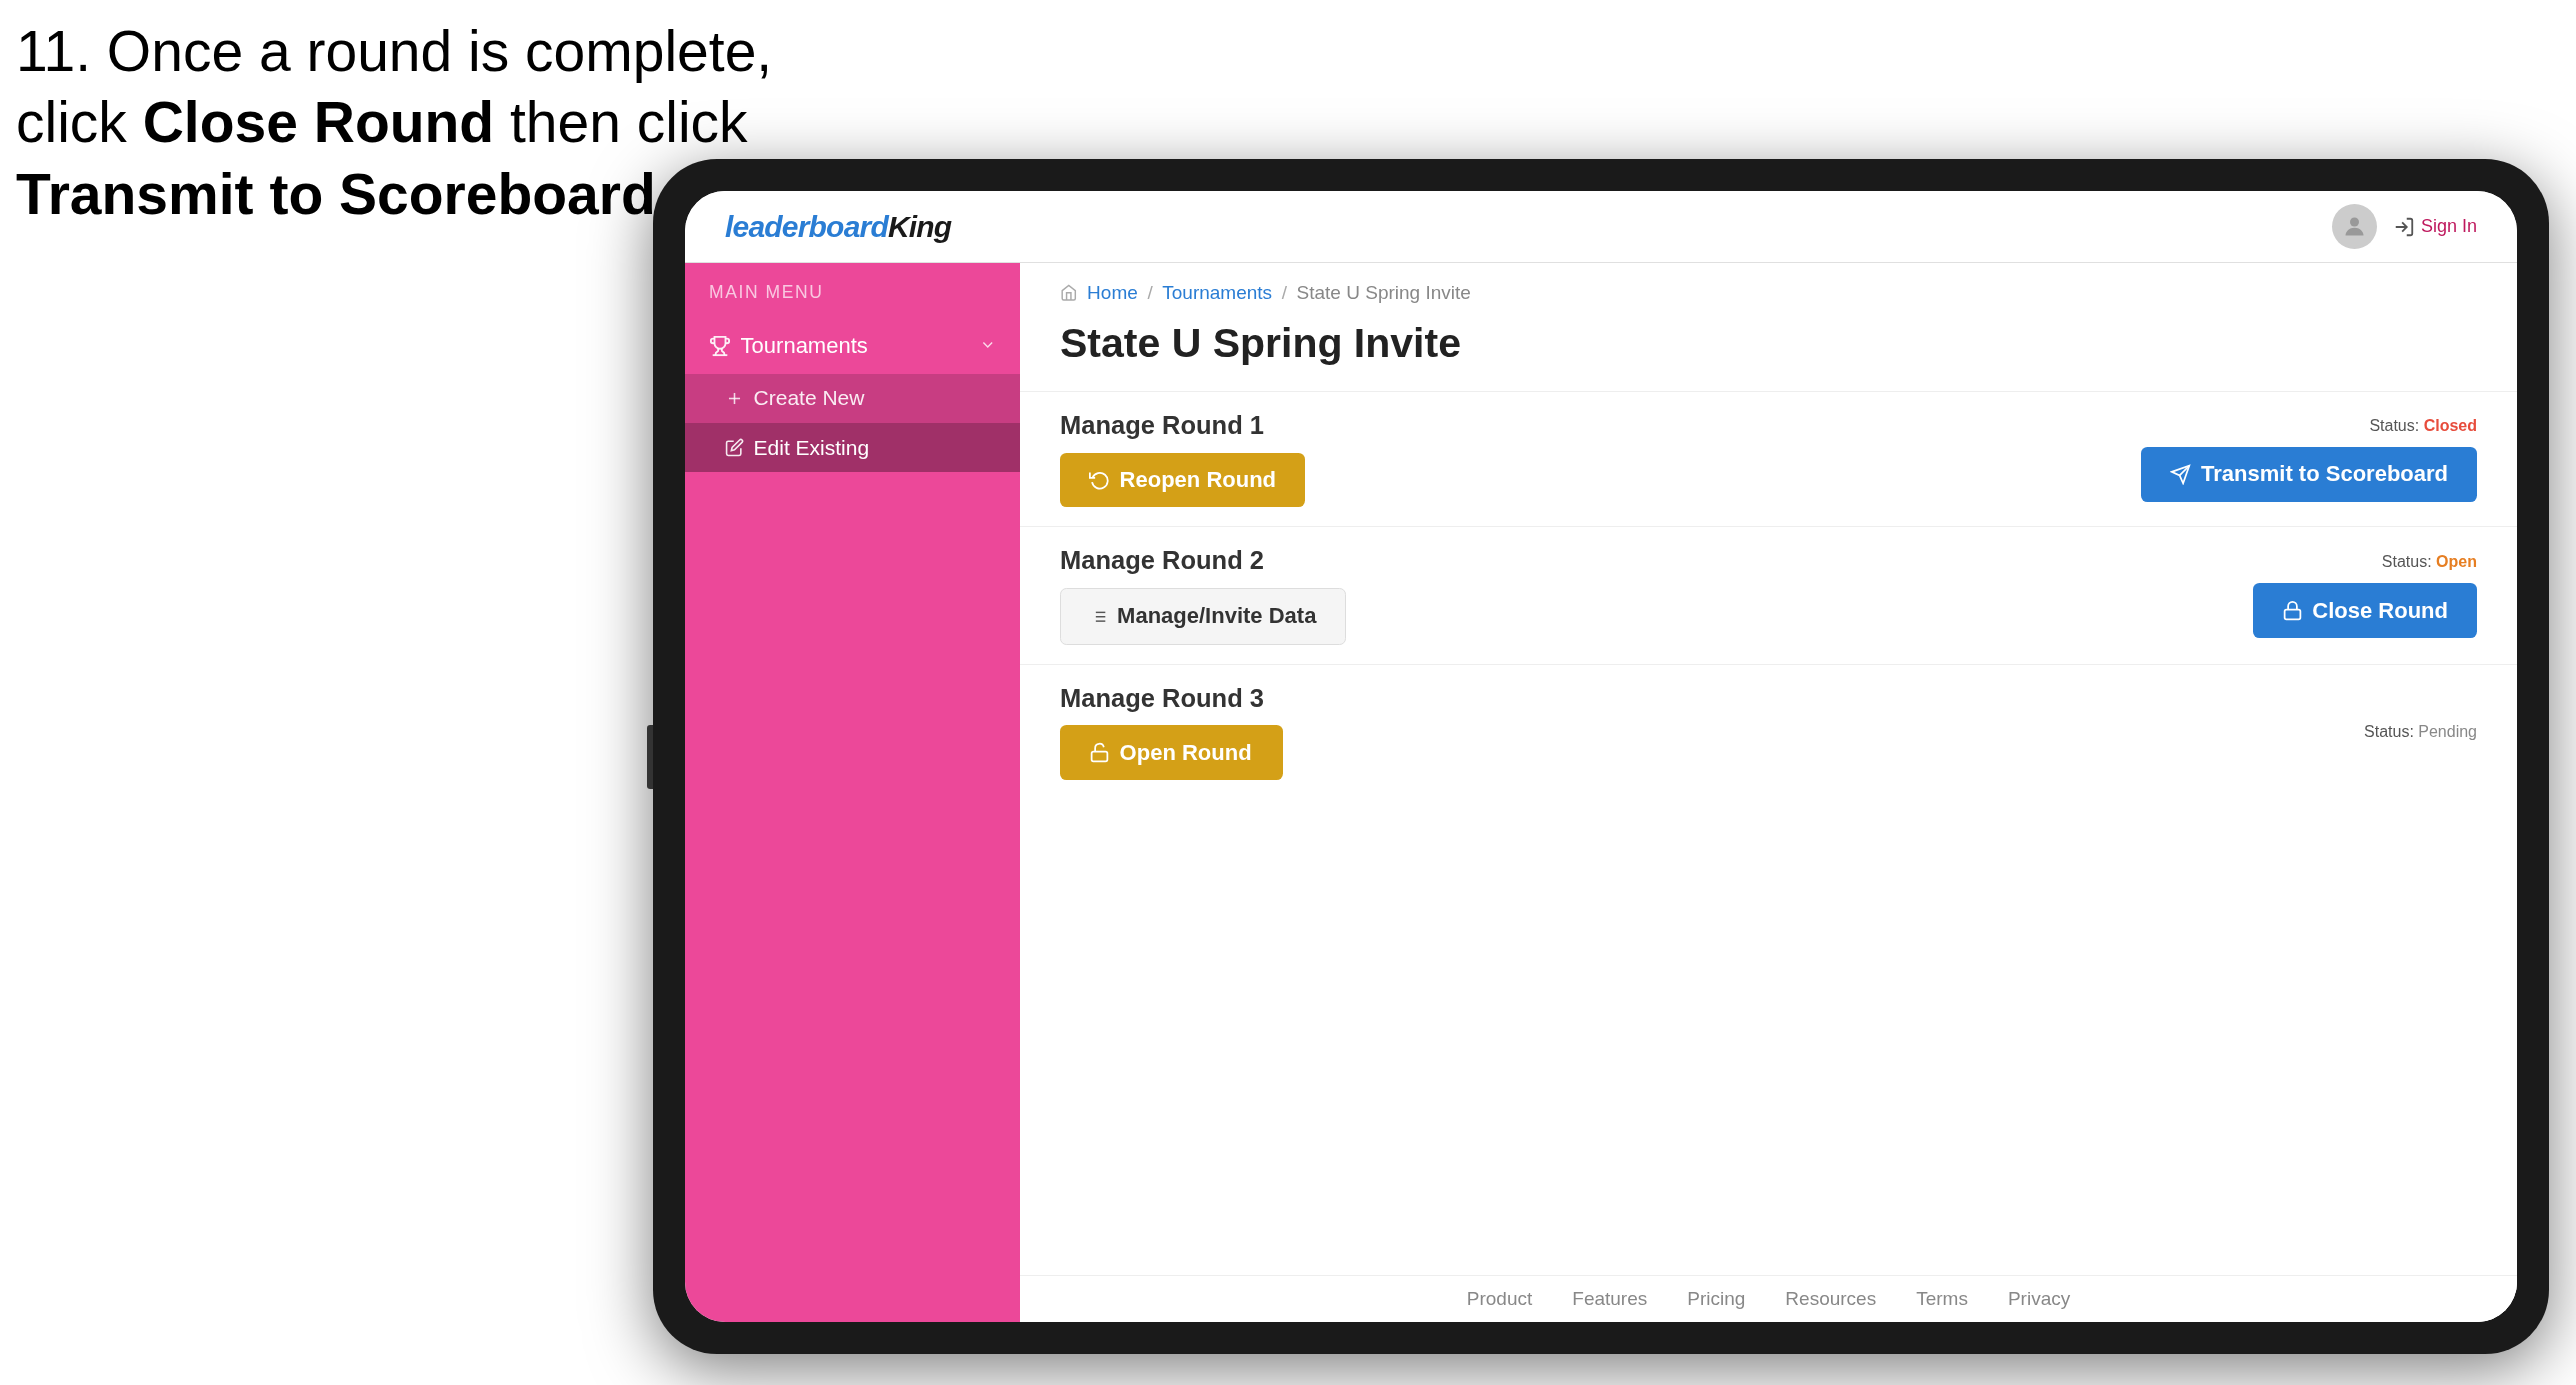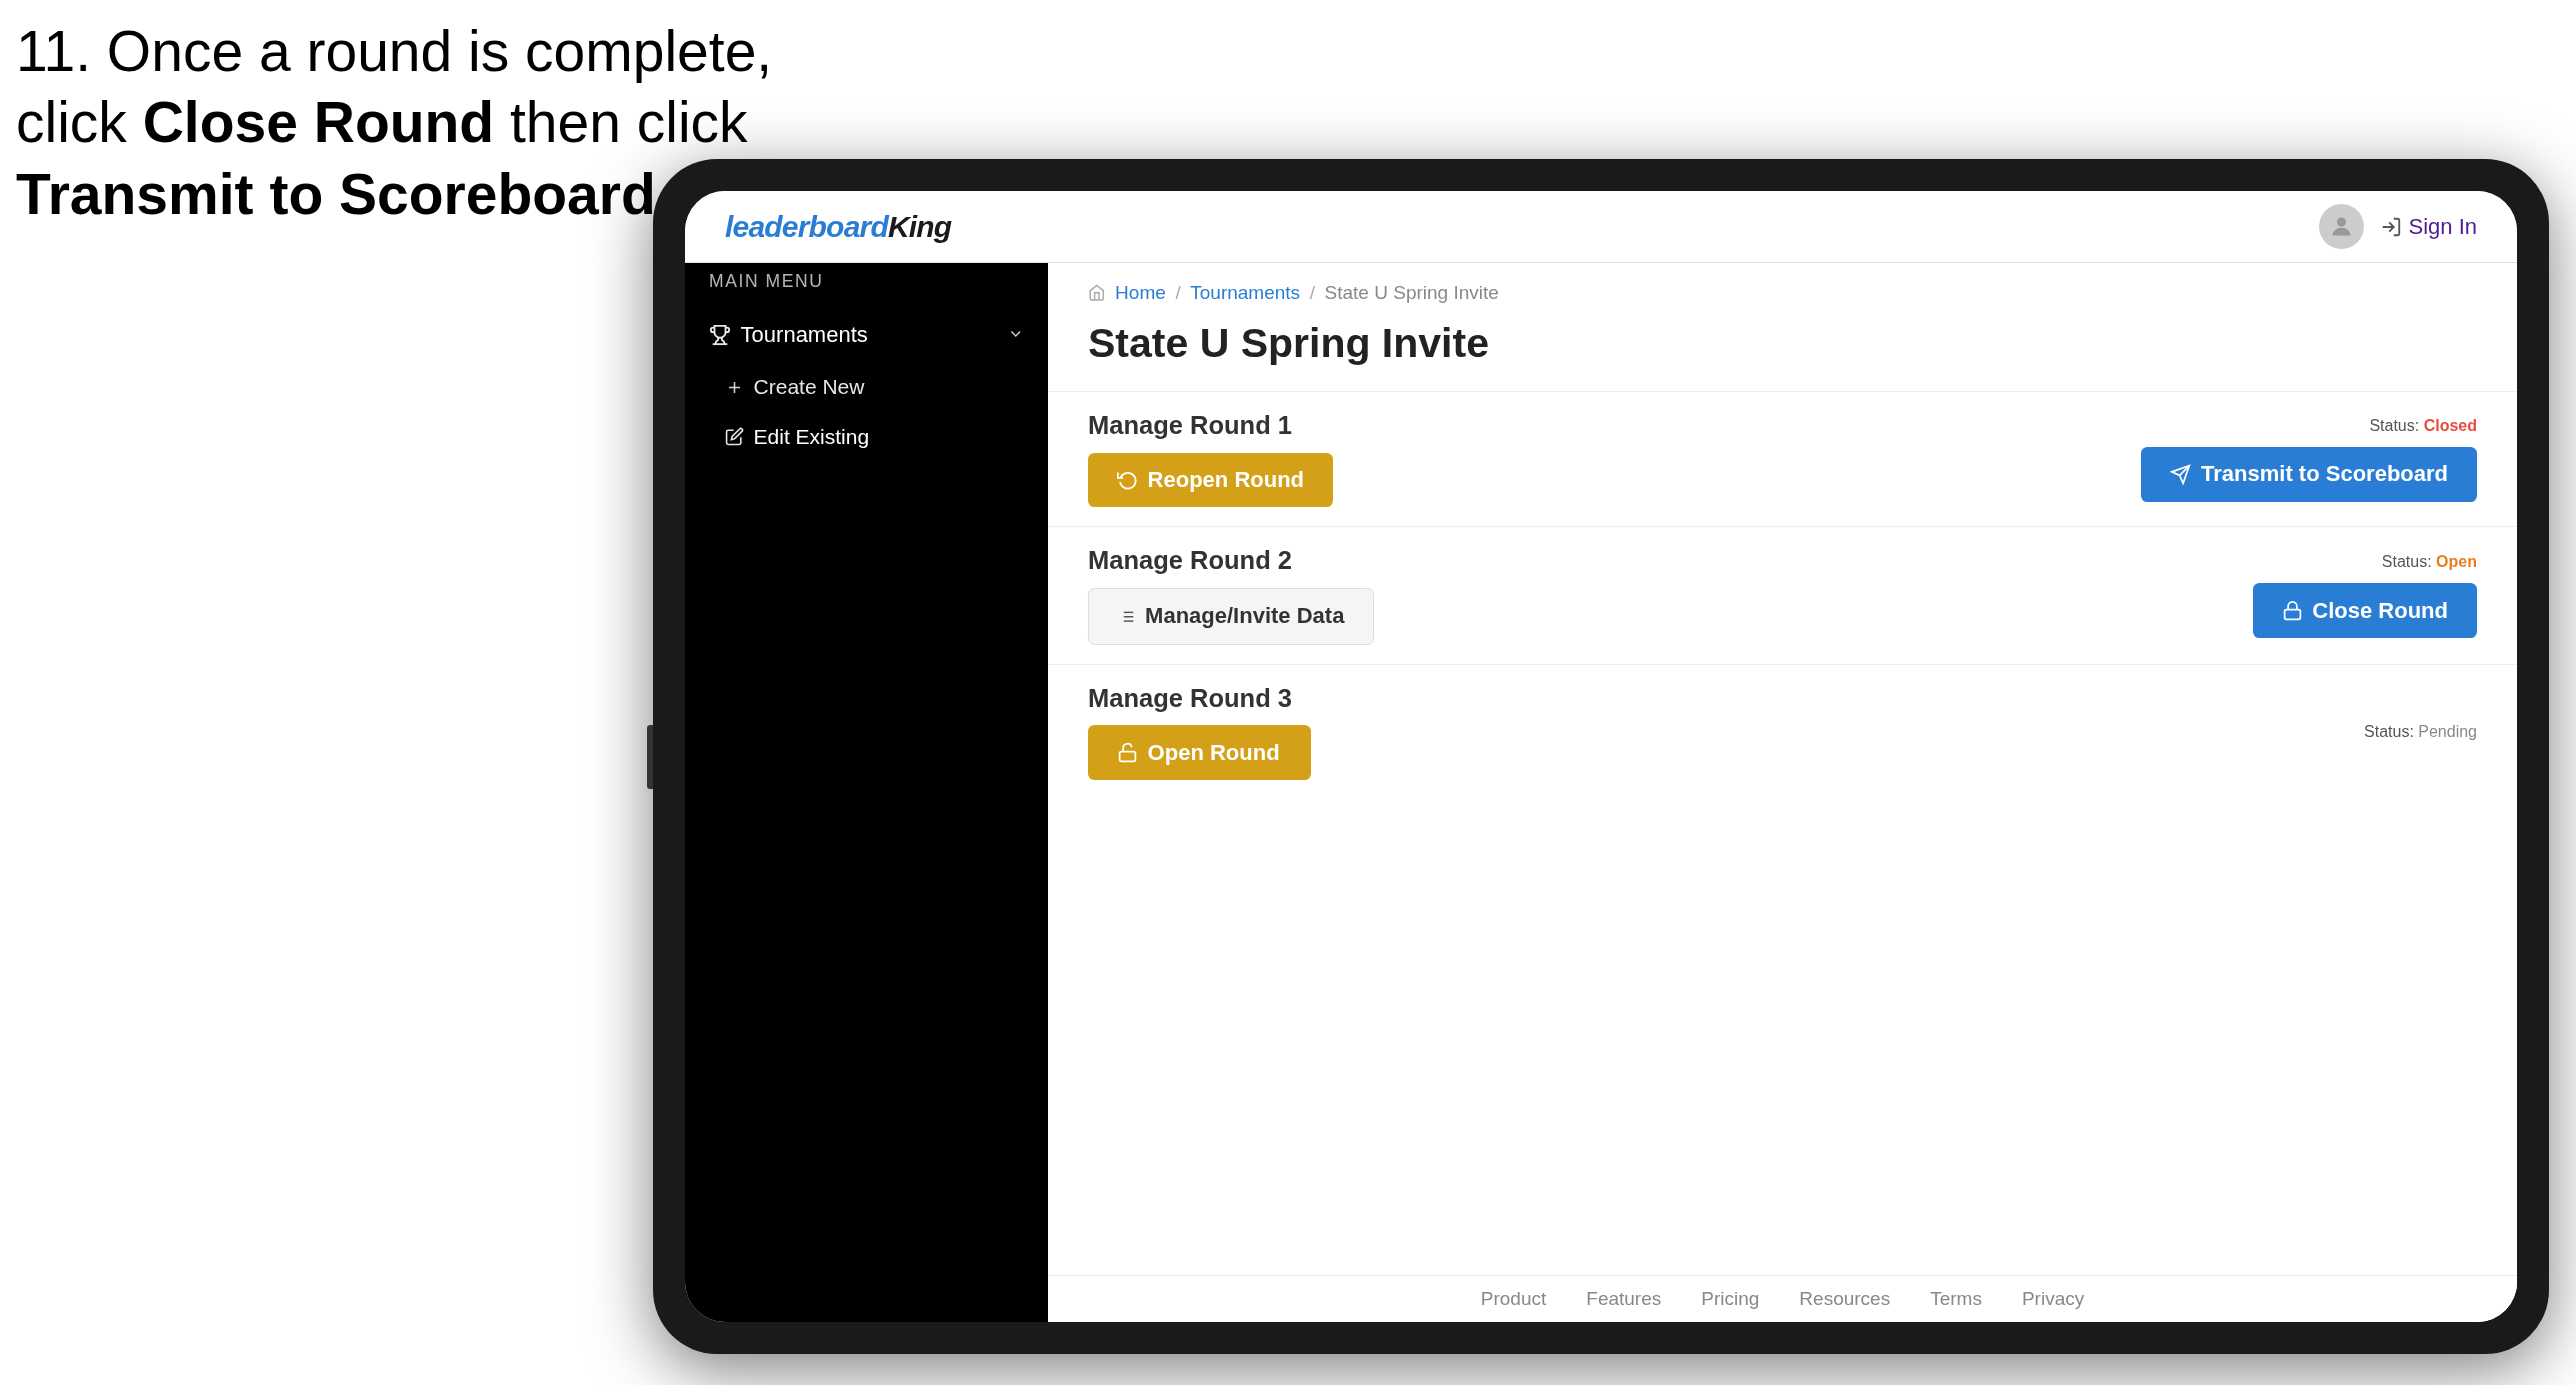--- a/index.html
+++ b/index.html
@@ -113,34 +113,34 @@
       border-radius: 50%;
       background: #ccc;
       display: flex;
       align-items: center;
       justify-content: center;
       font-size: 22px;
       color: #666;
     }
 
     .sign-in-btn {
-      font-size: 22px;
-      color: #4c1d95;
+      font-size: 18px;
+      color: #be185d;
       display: flex;
       align-items: center;
       gap: 6.4px;
       cursor: pointer;
     }
 
     
     .sidebar {
-      width: 363px;
-      background: #000000;
+      width: 335px;
+      background: #ec4899;
       flex-shrink: 0;
-      padding: 8px 0;
+      padding: 19px 0;
     }
 
     .main-menu-label {
       font-size: 17.5px;
       color: rgba(255,255,255,0.7);
       letter-spacing: 1.6px;
       text-transform: uppercase;
       padding: 0 24px 16px;
     }
 

